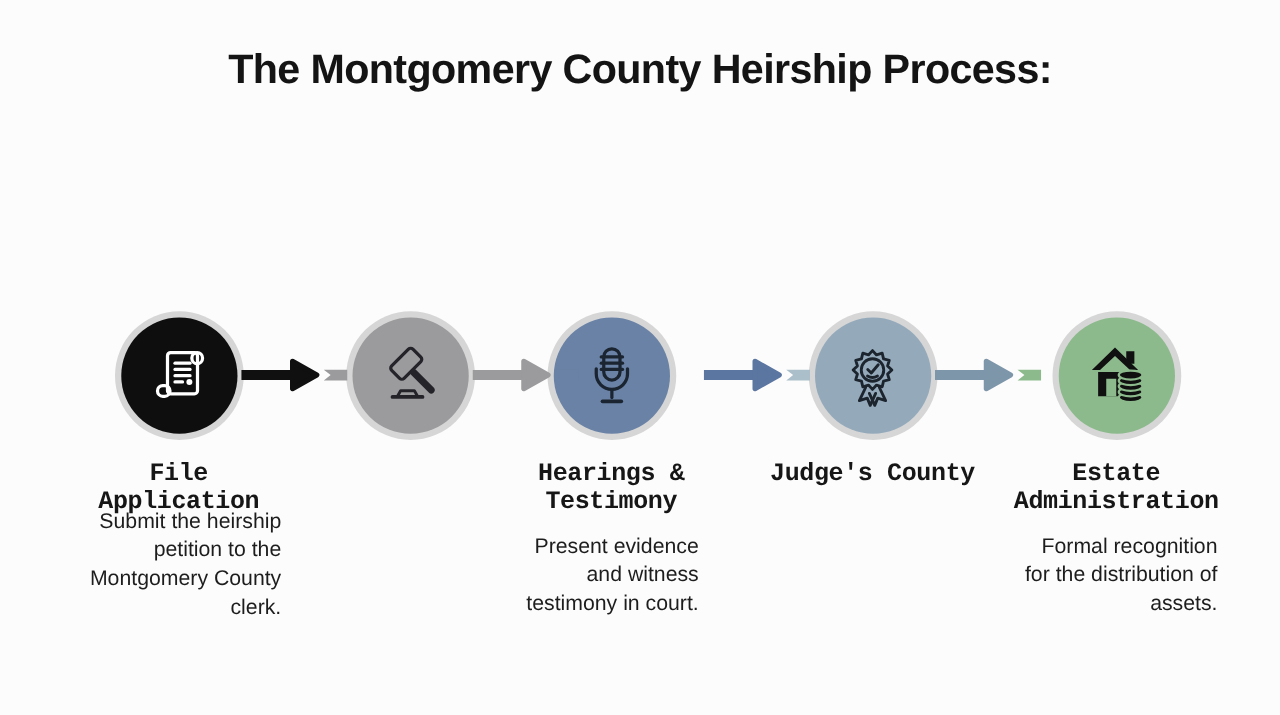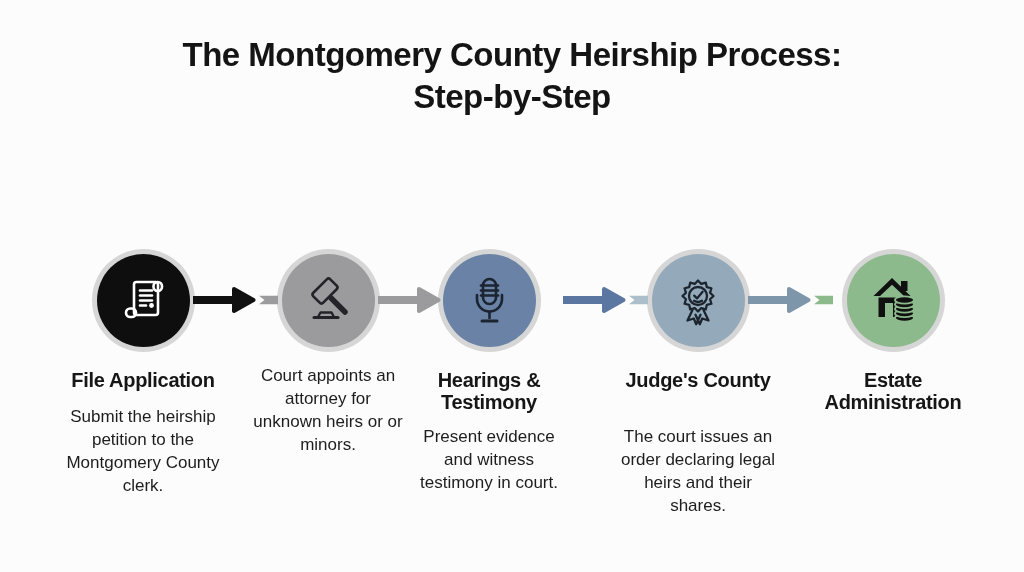--- a/index.html
+++ b/index.html
@@ -56,26 +56,28 @@
 
   .step-title {
     margin-top: 17px;
     min-height: 44px;
     max-width: 178px;
     font-size: 20px;
     line-height: 22px;
     font-weight: 800;
     letter-spacing: -0.3px;
     color: #161616;
+    font-family: Liberation Mono, monospace;
   }
   .step-desc {
     margin-top: 12px;
     font-size: 17px;
     line-height: 23px;
     color: #1d1d1d;
+    text-align: right;
   }
   .step-desc.s1 { width: 164px; margin-top: -8px; }
   .step-desc.s2 { width: 152px; }
   .step-desc.s3 { width: 140px; }
   .step-desc.s4 { width: 158px; }
   .step-desc.s5 { width: 162px; }
 
   .connector {
     position: absolute;
     top: 283px;
@@ -83,21 +85,20 @@
     height: 34px;
   }
 </style>
 </head>
 <body>
 
 <div class="canvas">
 
   <h1 class="title">
     <span>The Montgomery County Heirship Process:</span>
-    <span>Step-by-Step</span>
   </h1>
 
   <div class="step" style="left:51px">
     <div class="circle-wrap">
       <div class="circle" style="background-color: rgb(14, 14, 14);">
         <svg class="icon" viewBox="0 0 56 56" fill="none" stroke="currentColor" stroke-width="2.6" stroke-linecap="round" stroke-linejoin="round" style="color: rgb(255, 255, 255);">
           <rect x="19" y="10" width="24" height="33" rx="2.5"></rect>
           <rect x="38.5" y="10" width="8.5" height="9" rx="4.2"></rect>
           <rect x="11" y="36.5" width="10" height="8.5" rx="4.2"></rect>
           <path d="M25 18.5 h12"></path>
@@ -116,21 +117,20 @@
     <div class="circle-wrap">
       <div class="circle" style="background-color: rgb(155, 155, 157);">
         <svg class="icon" viewBox="0 0 56 56" fill="none" stroke="currentColor" stroke-width="2.6" stroke-linecap="round" stroke-linejoin="round" style="color: rgb(35, 35, 41);">
           <rect x="-7" y="-12" width="14" height="24" rx="2.5" transform="translate(25 19) rotate(45)"></rect>
           <path d="M31 26 L45 40" stroke-width="5.5"></path>
           <path d="M14 45.5 h24" stroke-width="3"></path>
           <path d="M18 45 l2.5 -4.5 h11 l2.5 4.5" stroke-width="2.4"></path>
         </svg>
       </div>
     </div>
-    <div class="step-desc s2">Court appoints an attorney for unknown heirs or or minors.</div>
   </div>
 
   <div class="step" style="left:397px">
     <div class="circle-wrap">
       <div class="circle" style="background-color: rgb(106, 130, 165);">
         <svg class="icon" viewBox="0 0 56 56" fill="none" stroke="currentColor" stroke-width="2.6" stroke-linecap="round" stroke-linejoin="round" style="color: rgb(27, 36, 49);">
           <rect x="22" y="7" width="13" height="25" rx="6.5"></rect>
           <path d="M20 13.5 h17"></path>
           <path d="M20 18.5 h17"></path>
           <path d="M20 23.5 h17"></path>
@@ -151,21 +151,20 @@
           <polygon points="43.5,24 40.07,27.24 41.42,31.75 36.84,32.84 35.75,37.42 31.24,36.07 28,39.5 24.76,36.07 20.25,37.42 19.16,32.84 14.58,31.75 15.93,27.24 12.5,24 15.93,20.76 14.58,16.25 19.16,15.16 20.25,10.58 24.76,11.93 28,8.5 31.24,11.93 35.75,10.58 36.84,15.16 41.42,16.25 40.07,20.76"></polygon>
           <circle cx="28" cy="24" r="9"></circle>
           <path d="M24.2 23.6 l2.8 2.8 l5.6 -6.6"></path>
           <path d="M24 28.8 q4 2.4 8 0"></path>
           <path d="M22.5 38 l-5 10.5 l6.3 -2 l2.4 5.8 l4.3 -9.6"></path>
           <path d="M33.5 38 l5 10.5 l-6.3 -2 l-2.4 5.8 l-4.3 -9.6"></path>
         </svg>
       </div>
     </div>
     <div class="step-title">Judge's County</div>
-    <div class="step-desc s4">The court issues an order declaring legal heirs and their shares.</div>
   </div>
 
   <div class="step" style="left:801px">
     <div class="circle-wrap">
       <div class="circle" style="background-color: rgb(140, 186, 140);">
         <svg class="icon" viewBox="0 0 56 56" style="color: rgb(16, 16, 16);">
           <rect x="36" y="9" width="6.5" height="10" fill="currentColor"></rect>
           <path d="M27 6 L8.5 24 H15 L27 12.8 L39 24 H45.5 Z" fill="currentColor"></path>
           <path d="M13.5 25.5 H40.5 V45 H13.5 Z" fill="currentColor"></path>
           <rect x="20" y="31" width="8" height="14" style="fill: rgb(140, 186, 140);"></rect>
@@ -173,20 +172,21 @@
             <ellipse cx="39.5" cy="46" rx="9.5" ry="3.6"></ellipse>
             <ellipse cx="39.5" cy="41.5" rx="9.5" ry="3.6"></ellipse>
             <ellipse cx="39.5" cy="37" rx="9.5" ry="3.6"></ellipse>
             <ellipse cx="39.5" cy="32.5" rx="9.5" ry="3.6"></ellipse>
             <ellipse cx="39.5" cy="28" rx="9.5" ry="3.6"></ellipse>
           </g>
         </svg>
       </div>
     </div>
     <div class="step-title">Estate Administration</div>
+    <div class="step-desc s5">Formal recognition for the distribution of assets.</div>
   </div>
 
   <svg class="connector" style="left:193px" viewBox="0 0 85 34">
     <g style="color: rgb(16, 16, 16);">
       <rect x="0" y="13" width="42" height="8" fill="currentColor"></rect>
       <path d="M41 6 L60.5 17 L41 28 Z" fill="currentColor" stroke="currentColor" stroke-width="4" stroke-linejoin="round"></path>
     </g>
     <polygon points="66,12.7 85,12.7 85,21.3 66,21.3 71.5,17" style="fill: rgb(155, 155, 157);"></polygon>
   </svg>
 

